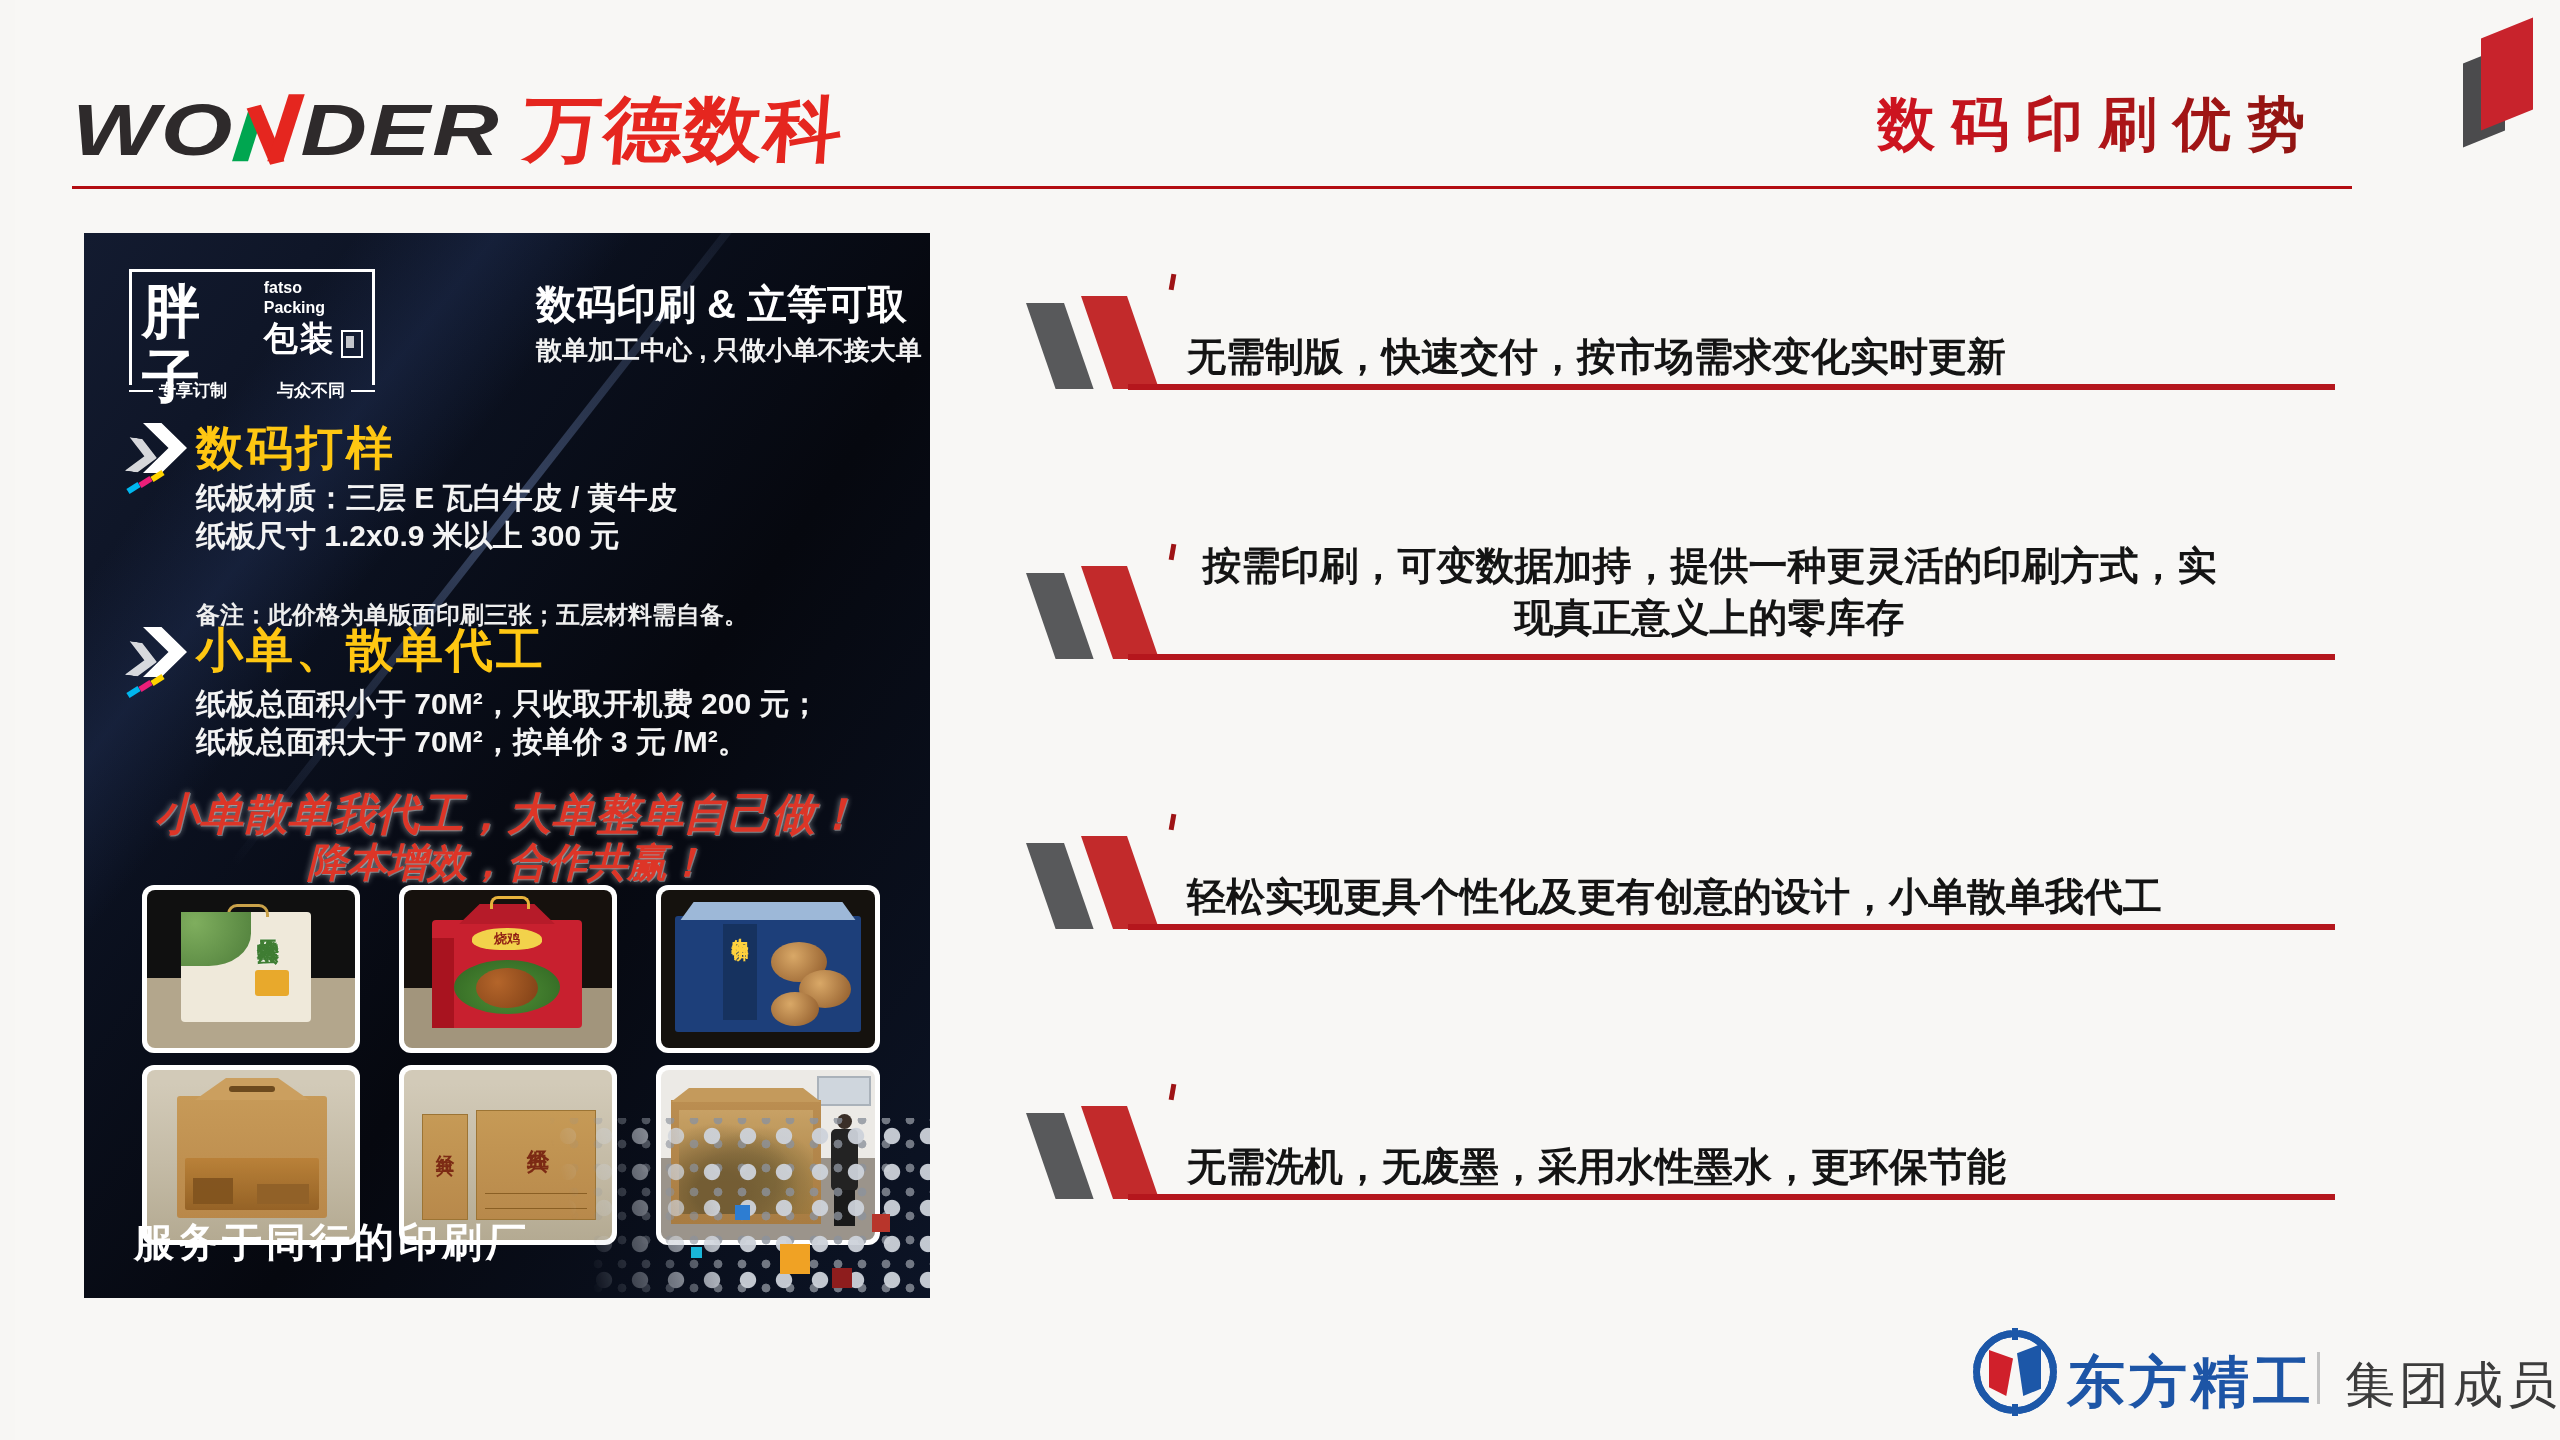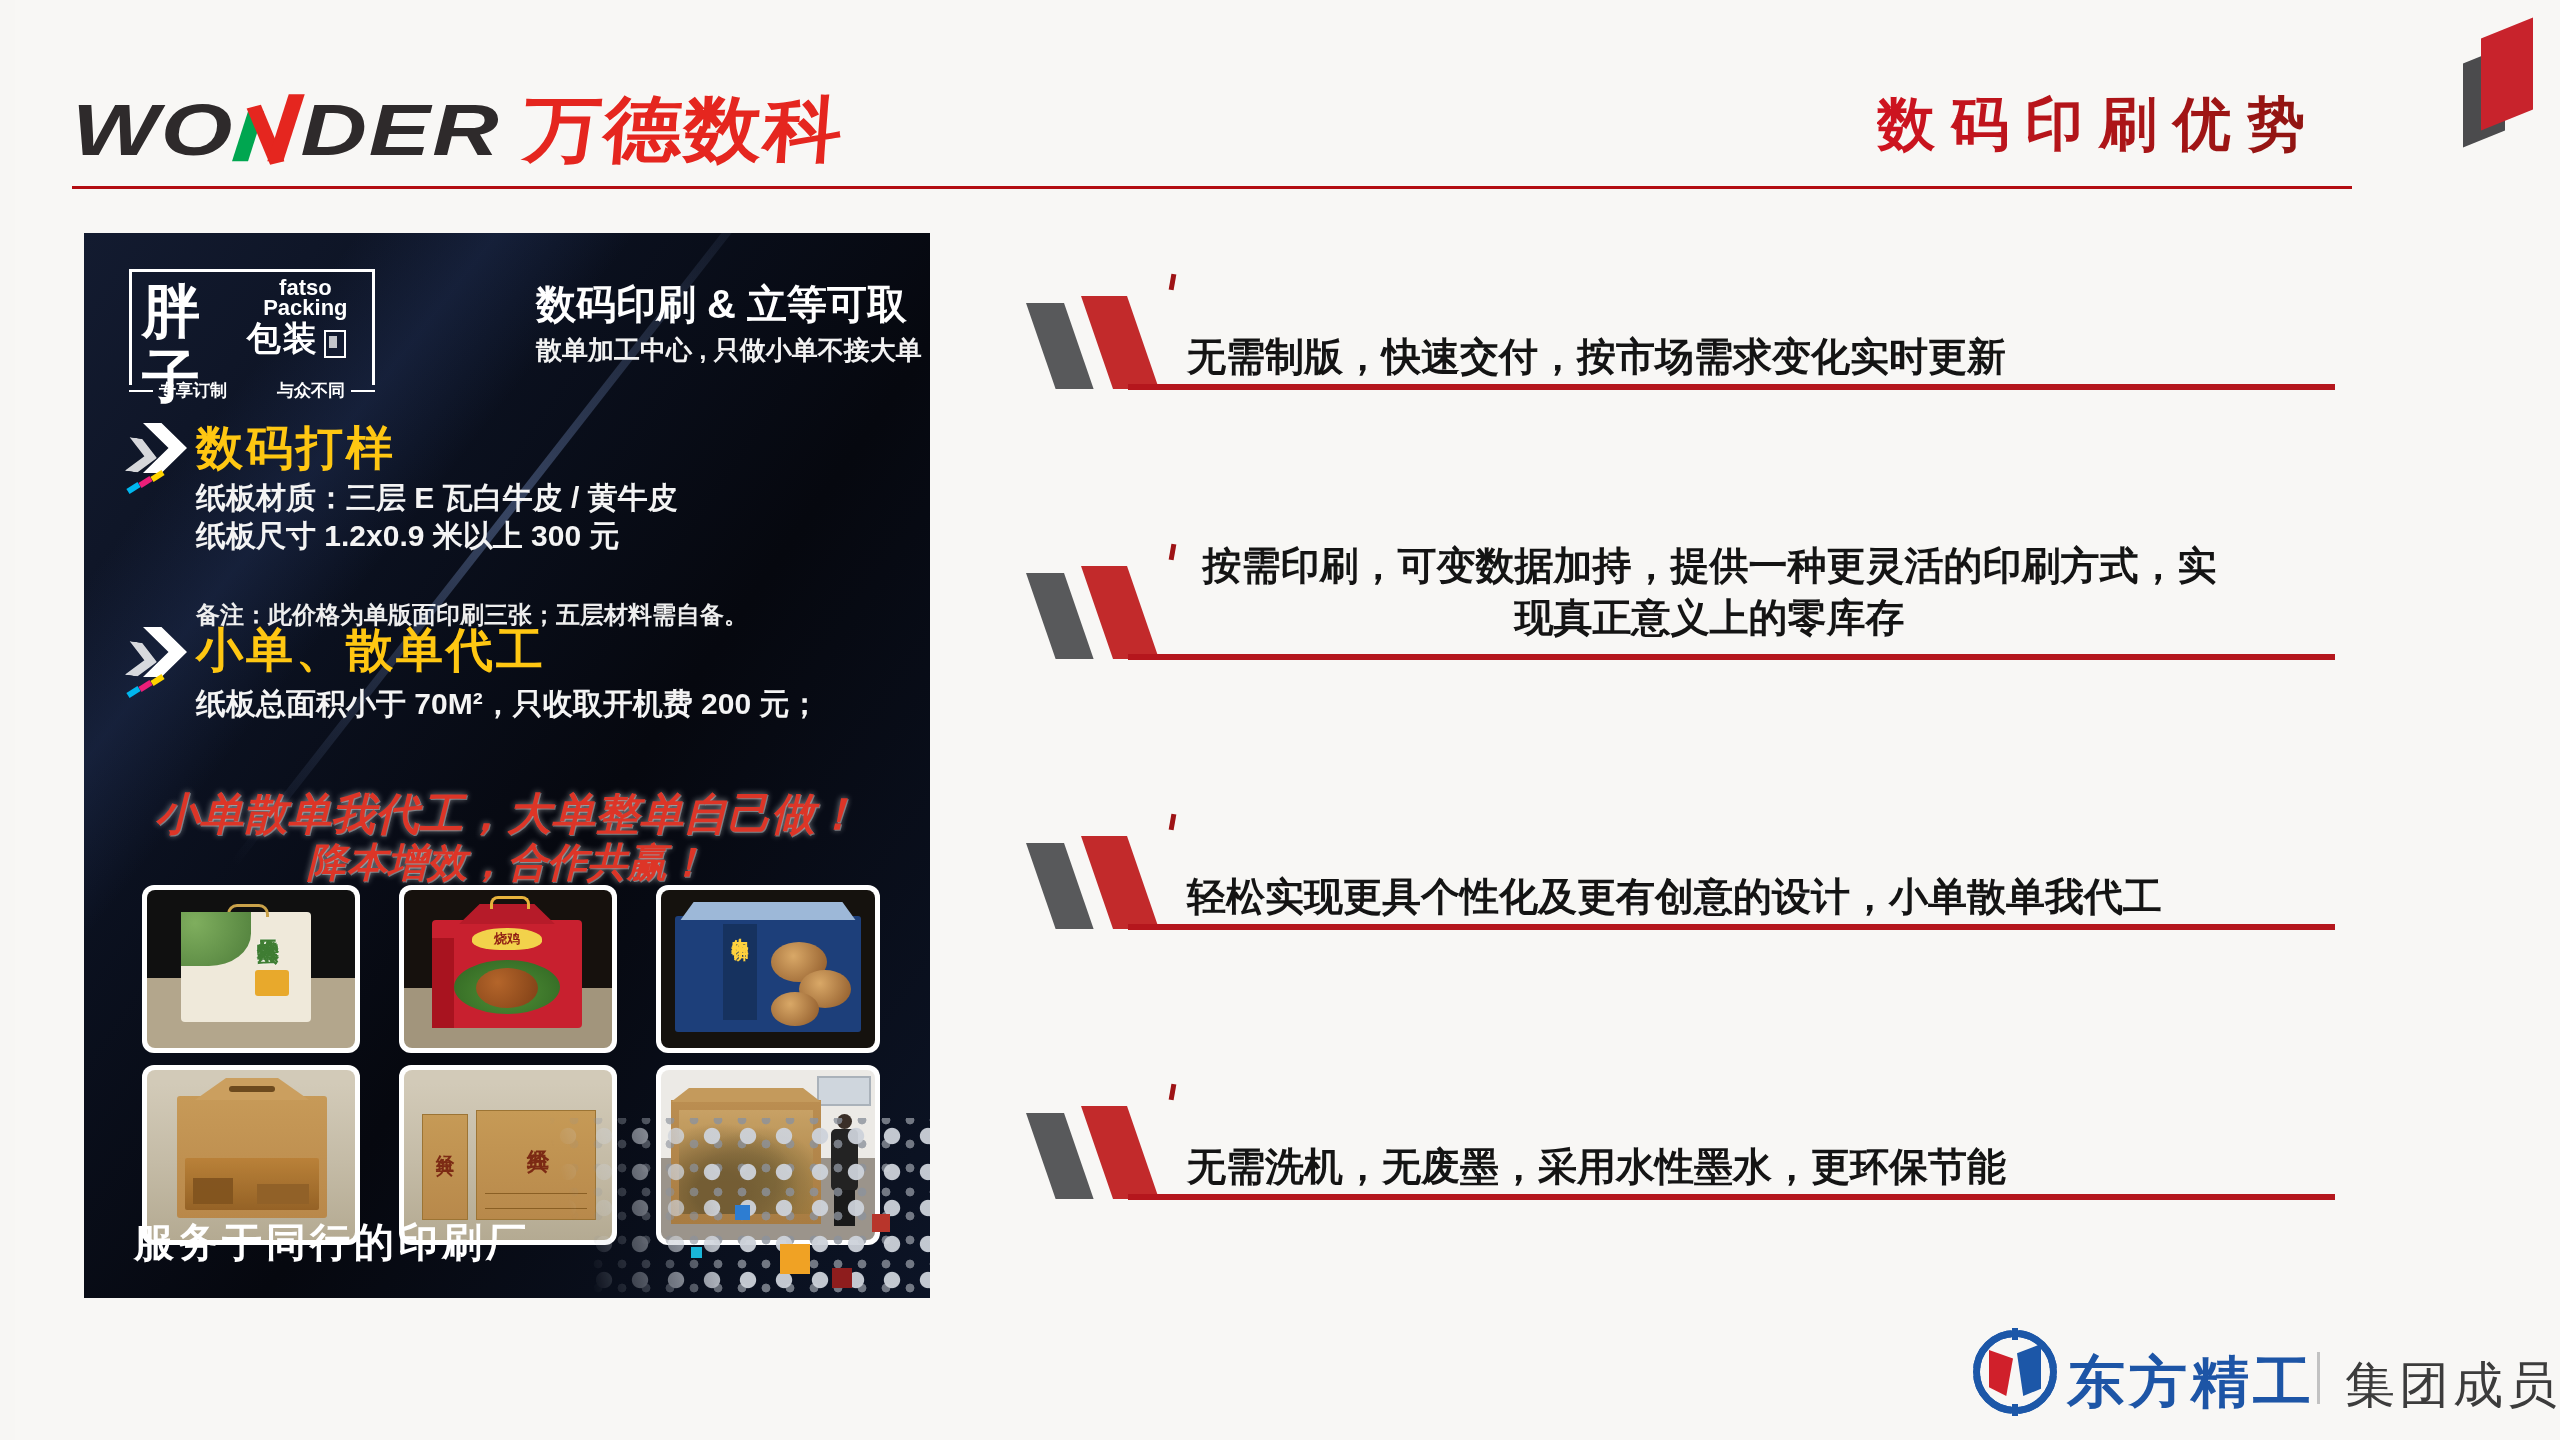--- a/index.html
+++ b/index.html
@@ -23,21 +23,21 @@
   
   #poster{left:69px;top:233px;width:846px;height:1065px;background:linear-gradient(125deg,#131b30 0%,#0b1120 30%,#06080f 58%,#0c1426 100%);overflow:hidden;}
   .streak{position:absolute;pointer-events:none;}
   .s2{left:-40px;top:-60px;width:60px;height:1500px;background:linear-gradient(90deg,transparent,rgba(120,150,215,.30),transparent);transform:rotate(38deg);transform-origin:top left;}
   .s3{left:430px;top:-200px;width:220px;height:1600px;background:linear-gradient(90deg,transparent,rgba(55,80,140,.22),transparent);transform:rotate(38deg);transform-origin:top left;}
   .s4{left:700px;top:-80px;width:8px;height:900px;background:linear-gradient(180deg,transparent,rgba(140,170,230,.35),transparent);transform:rotate(38deg);transform-origin:top left;}
 
   #fatso-box{left:45px;top:36px;width:246px;height:116px;border:3px solid #fff;border-bottom:none;display:flex;align-items:flex-start;padding:6px 8px 0 10px;box-sizing:border-box;}
   .fatso-big{font-size:58px;font-weight:900;color:#fff;line-height:66px;letter-spacing:1px;}
   .fatso-col{margin-left:8px;display:flex;flex-direction:column;}
-  .fatso-en{font-size:22px;color:#fff;font-weight:700;line-height:20px;text-align:center;}
+  .fatso-en{font-size:16px;color:#fff;font-weight:700;line-height:20px;}
   .fatso-row{display:flex;align-items:flex-end;}
   .fatso-pack{font-size:34px;font-weight:900;color:#fff;line-height:40px;letter-spacing:2px;}
   .seal{width:18px;height:24px;border:2px solid #fff;margin-left:5px;position:relative;}
   .seal::after{content:"";position:absolute;left:3px;top:4px;width:8px;height:12px;background:rgba(255,255,255,.75);}
   .fatso-tag{position:absolute;left:45px;top:146px;width:246px;display:flex;align-items:center;color:#fff;font-size:17px;font-weight:600;white-space:nowrap;}
   .tag-line{height:2px;background:#fff;flex:1 1 auto;}
   .tag-line.mid{flex:0 0 26px;background:none;}
   .fatso-tag span{padding:0 6px;}
 
   #poster-headline{left:452px;top:44px;font-size:40px;font-weight:900;color:#fff;white-space:nowrap;}
@@ -222,20 +222,21 @@
     <div id="sec2-icon" class="abs chev">
       <span class="chev-ghost"></span>
         <span class="chev-main"></span>
         <span class="d1"></span>
         <span class="d2"></span>
         <span class="d3"></span>
     </div>
     <div id="sec2-title" class="abs sec-title">小单、散单代工</div>
     <div id="s2-lines" class="abs body-lines">
       <div>纸板总面积小于 70M²，只收取开机费 200 元；</div>
+      <div>纸板总面积大于 70M²，按单价 3 元 /M²。</div>
     </div>
 
     <div id="script1" class="abs script">小单散单我代工，大单整单自己做！</div>
     <div id="script2" class="abs script">降本增效，合作共赢！</div>
 
     <div class="abs card r1 c1">
       <div class="card-in bg-split1">
         <div class="bag">
           <div class="bag-handle"></div>
             <div class="bag-green"></div>

